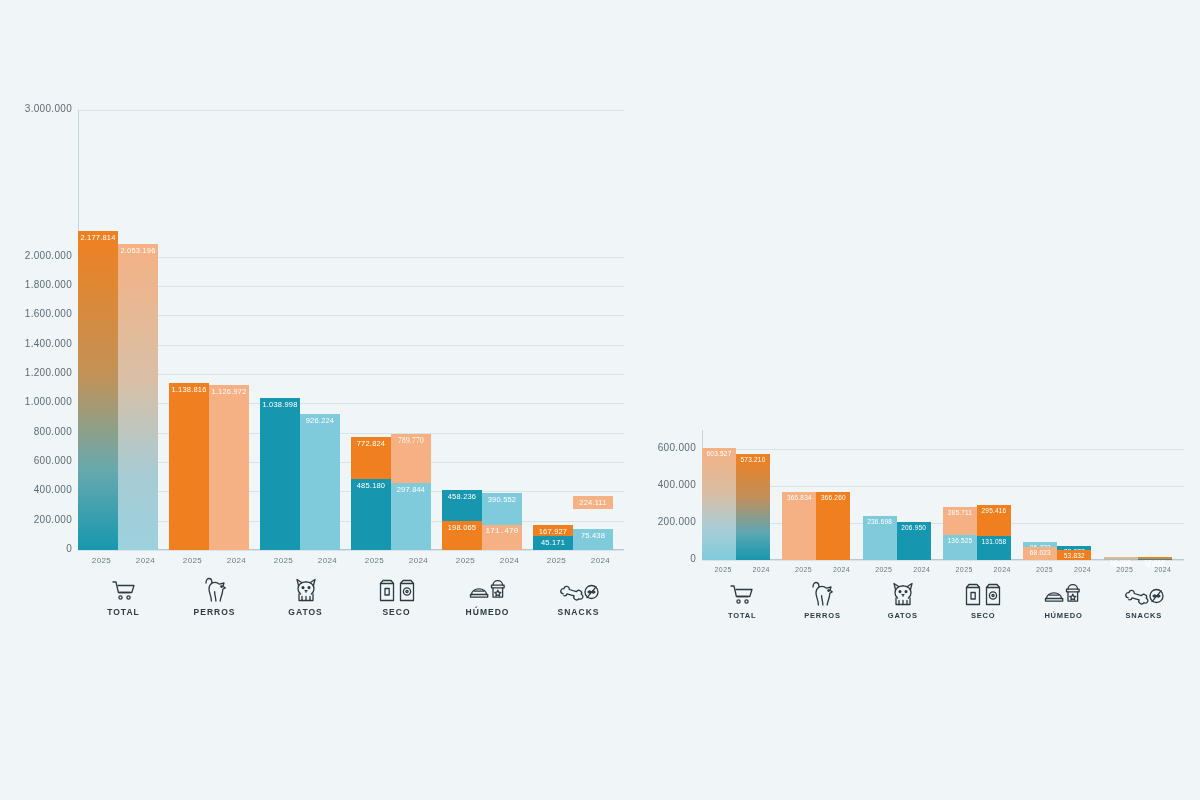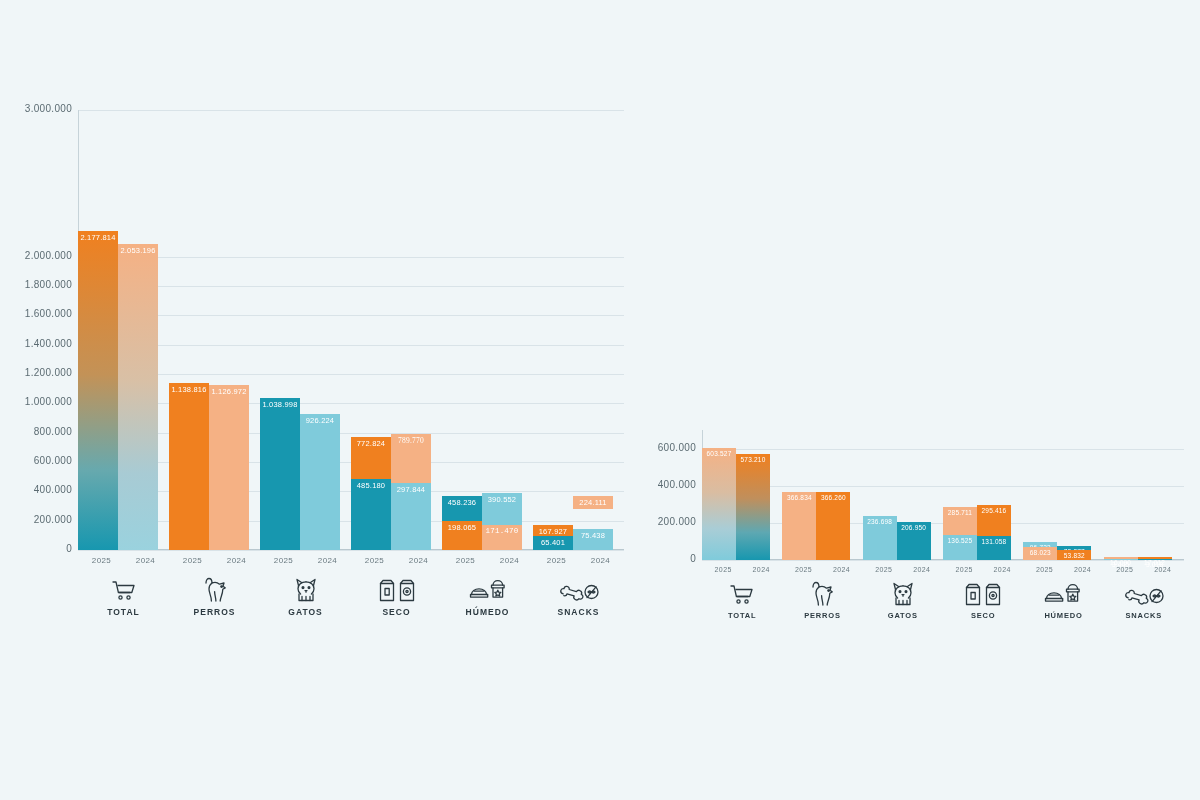--- a/index.html
+++ b/index.html
@@ -190,21 +190,21 @@
               <div class="bar c-orange-light" style="height: 48.3319px; font-family: Liberation Serif, serif;">
                 <span class="vlabel">789.770</span>
               </div>
               <div class="bar c-teal-light" style="height: 67.501px;">
                 <span class="vlabel">297.844</span>
               </div>
             </div>
           </div>
           <div class="group">
             <div class="barslot">
-              <div class="bar c-teal-dark" style="height: 25px; margin-top: 24px;">
+              <div class="bar c-teal-dark" style="height: 31px; margin-top: 24px;">
                 <span class="vlabel">458.236</span>
               </div>
               <div class="bar c-orange-dark" style="height: 29.0495px;">
                 <span class="vlabel">198.065</span>
               </div>
             </div>
             <div class="barslot">
               <div class="bar c-teal-light" style="height: 32.132px;">
                 <span class="vlabel">390.552</span>
               </div>
@@ -212,21 +212,21 @@
                 <span class="vlabel">171.470</span>
               </div>
             </div>
           </div>
           <div class="group">
             <div class="barslot">
               <div class="bar c-orange-dark" style="height: 10.6106px;">
                 <span class="vlabel">167.927</span>
               </div>
               <div class="bar c-teal-dark" style="height: 14.0187px;">
-                <span class="vlabel">65.401</span>
+                <span class="vlabel">45.171</span>
               </div>
             </div>
             <div class="barslot">
               <div class="bar c-orange-light" style="height: 13.2431px;">
                 <span class="vlabel">224.111</span>
               </div>
               <div class="bar c-teal-light" style="height: 21px; margin-top: 20px;">
                 <span class="vlabel">75.438</span>
               </div>
             </div>

